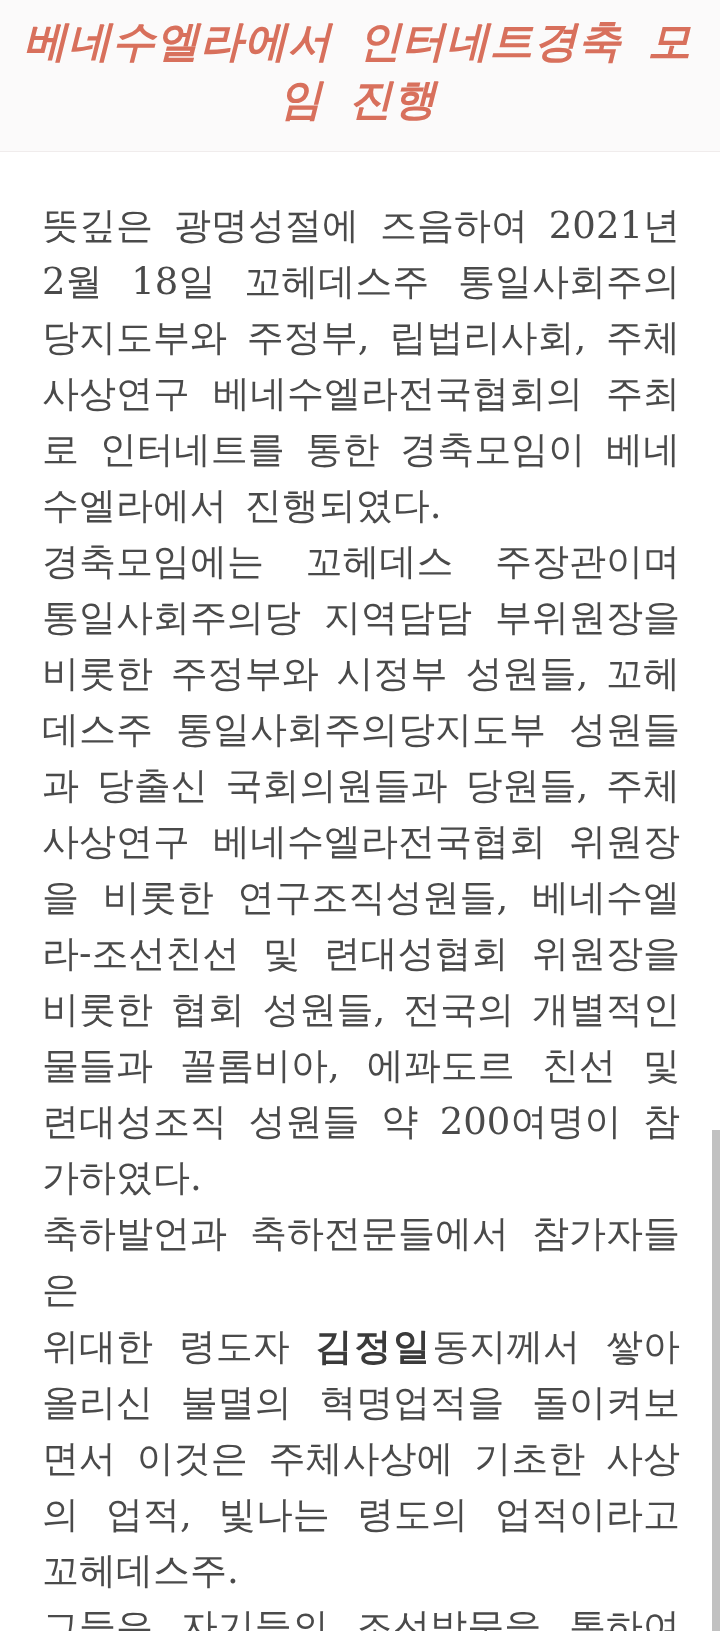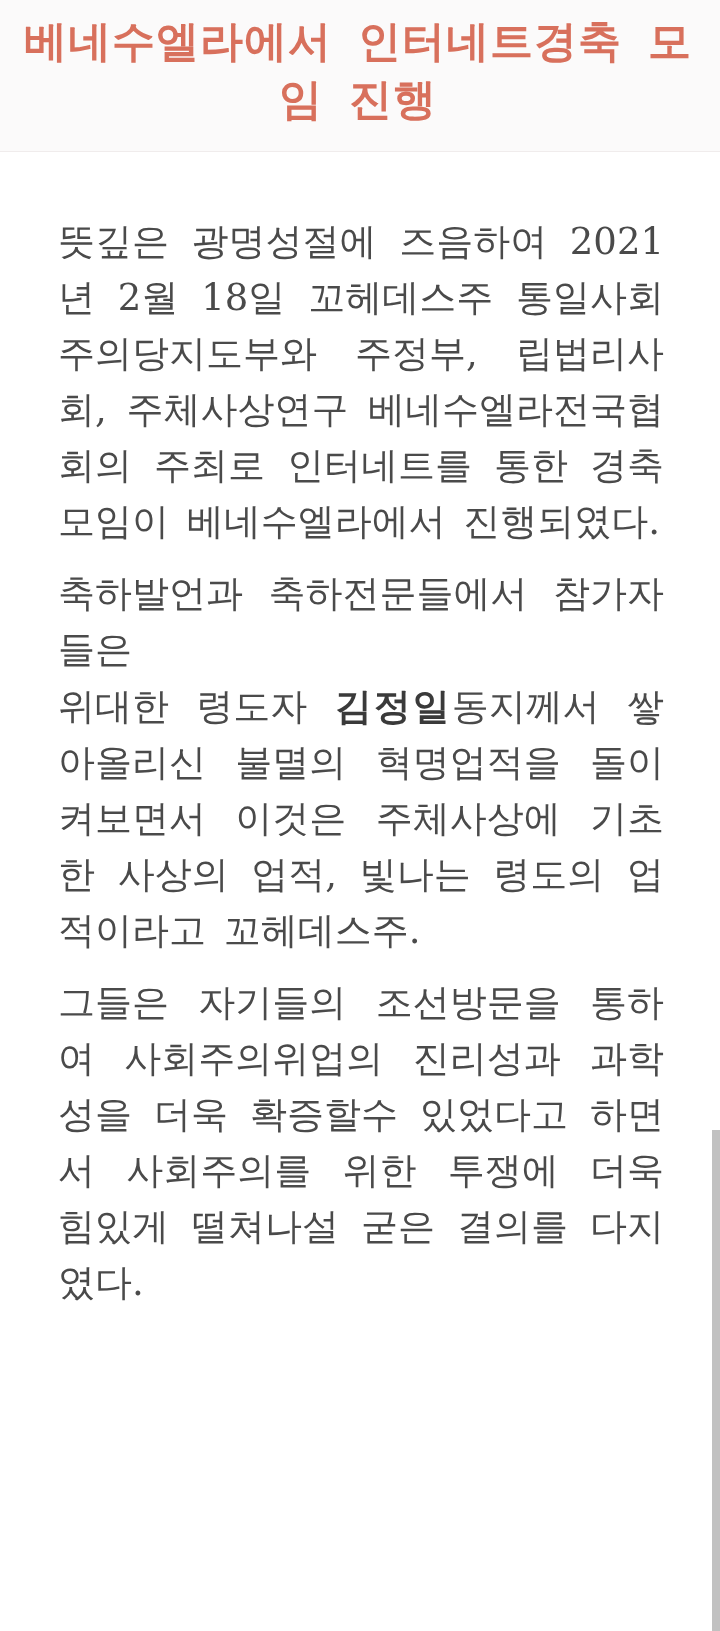--- a/index.html
+++ b/index.html
@@ -19,40 +19,41 @@
     background: var(--page-bg);
     position: relative;
     overflow: hidden;
     font-family: "DejaVu Serif", "Liberation Serif", serif;
   }
   .article-header {
     background: var(--header-bg);
     border-bottom: 1px solid var(--header-border);
     padding: 12px 18px 18px 14px;
     min-height: 152px;
+    font-style: italic;
   }
   .article-title {
     margin: 0;
     text-align: center;
     color: var(--title-color);
     font-size: 43px;
     line-height: 58px;
     font-weight: bold;
     letter-spacing: 1px;
     word-spacing: 10px;
   }
   .article-body {
     padding: 46px 40px 0 42px;
     color: var(--text-color);
     font-size: 37px;
     line-height: 56px;
     text-align: justify;
     word-spacing: 0.16em;
   }
-  .article-body p { margin: 16px; }
+  .article-body p { margin: 0; }
   .leader {
     font-weight: bold;
     color: var(--leader-color);
     letter-spacing: 2px;
   }
   .scrollbar-track {
     position: absolute;
     top: 0; right: 0;
     width: 8px;
     height: 1631px;
@@ -69,20 +70,21 @@
 </head>
 <body>
 
 <header class="article-header">
   <h1 class="article-title">베네수엘라에서 인터네트경축 모임 진행</h1>
 </header>
 
 <main class="article-body">
   <div id="paragraphs">
       <p><span>뜻깊은 광명성절에 즈음하여 2021년 2월 18일 꼬헤데스주 통일사회주의당지도부와 주정부, 립법리사회, 주체사상연구 베네수엘라전국협회의 주최로 인터네트를 통한 경축모임이 베네수엘라에서 진행되였다.</span></p>
+      <p><span>경축모임에는 꼬헤데스 주장관이며 통일사회주의당 지역담담 부위원장을 비롯한 주정부와 시정부 성원들, 꼬헤데스주 통일사회주의당지도부 성원들과 당출신 국회의원들과 당원들, 주체사상연구 베네수엘라전국협회 위원장을 비롯한 연구조직성원들, 베네수엘라-조선친선 및 련대성협회 위원장을 비롯한 협회 성원들, 전국의 개별적인물들과 꼴롬비아, 에꽈도르 친선 및 련대성조직 성원들 약 200여명이 참가하였다.</span></p>
       <p><span>축하발언과 축하전문들에서 참가자들은</span><br><span>위대한 령도자 </span><span class="leader">김정일</span><span>동지께서 쌓아올리신 불멸의 혁명업적을 돌이켜보면서 이것은 주체사상에 기초한 사상의 업적, 빛나는 령도의 업적이라고 꼬헤데스주.</span></p>
       <p><span>그들은 자기들의 조선방문을 통하여 사회주의위업의 진리성과 과학성을 더욱 확증할수 있었다고 하면서 사회주의를 위한 투쟁에 더욱 힘있게 떨쳐나설 굳은 결의를 다지였다.</span></p>
     </div>
 </main>
 
 <div class="scrollbar-track">
   <div class="scrollbar-thumb"></div>
 </div>
 
 </body></html>

